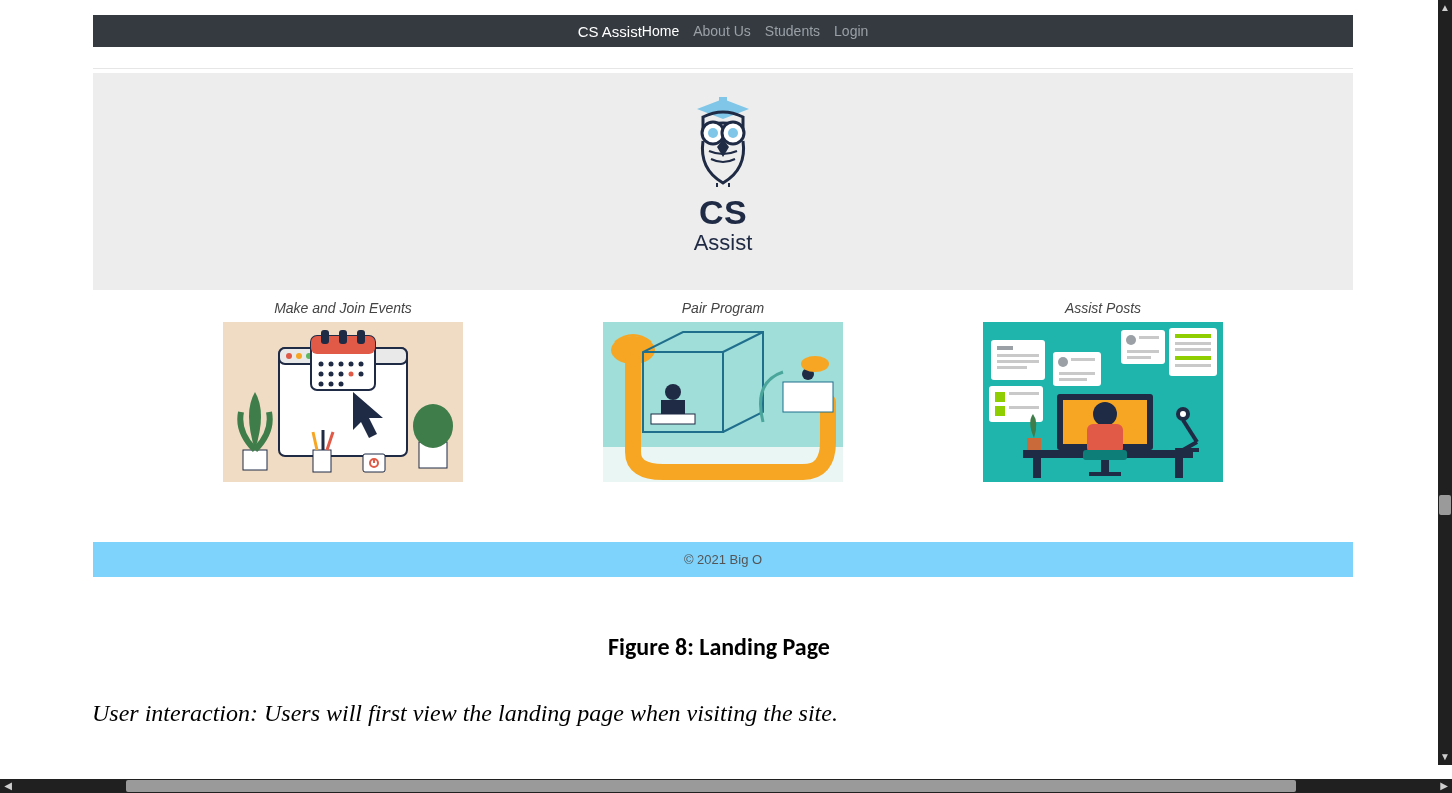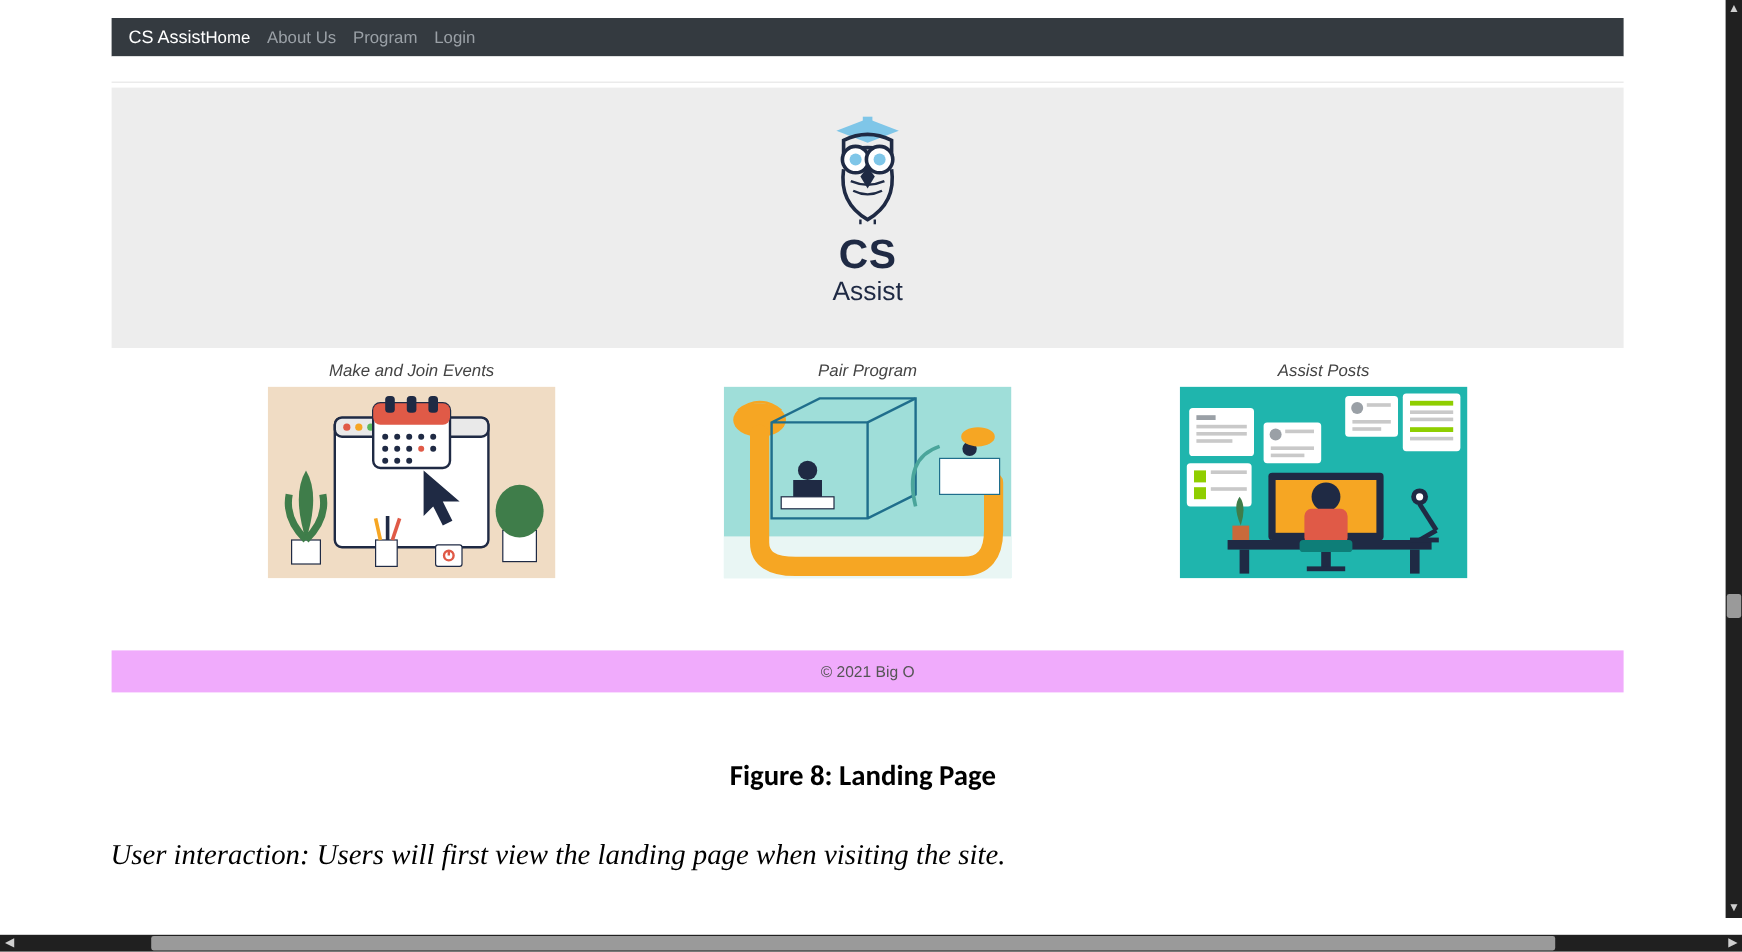--- a/index.html
+++ b/index.html
@@ -30,21 +30,21 @@
     left: 93px;
     top: 15px;
     width: 1260px;
     background: #ffffff;
   }
   .navbar {
     height: 30px;
     background: #343a40;
     display: flex;
     align-items: center;
-    justify-content: flex-start;
+    justify-content: center;
     padding: 16px 14px;
     color: #ffffff;
   }
   .brand {
     font-size: 15px;
     color: #ffffff;
   }
   .nav-links {
     display: flex;
     gap: 14px;
@@ -106,21 +106,21 @@
   .illus {
     width: 240px;
     height: 160px;
     margin: 0 auto;
     position: relative;
     overflow: hidden;
   }
 
   .footer-bar {
     margin-top: 60px;
-    background: #f0abfc;
+    background: #7dd3fc;
     text-align: center;
     font-size: 13px;
     color: #555;
     padding: 10px 0;
   }
 
   
   .figure-caption {
     position: absolute;
     left: 0; width: 1438px;
@@ -212,21 +212,21 @@
 
   <div class="doc-area">
 
     <div class="webapp">
 
       <div class="navbar">
         <div class="brand">CS Assist</div>
         <div class="nav-links">
           <span class="active">Home</span>
           <span>About Us</span>
-          <span>Program</span>
+          <span>Students</span>
           <span>Login</span>
         </div>
       </div>
 
       <div class="thin-divider"></div>
 
       <div class="hero">
         <div class="owl-wrap">
 
           <svg width="80" height="90" viewBox="0 0 80 90">

